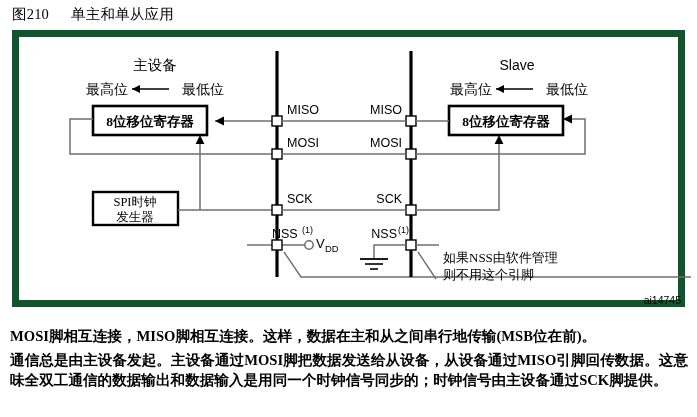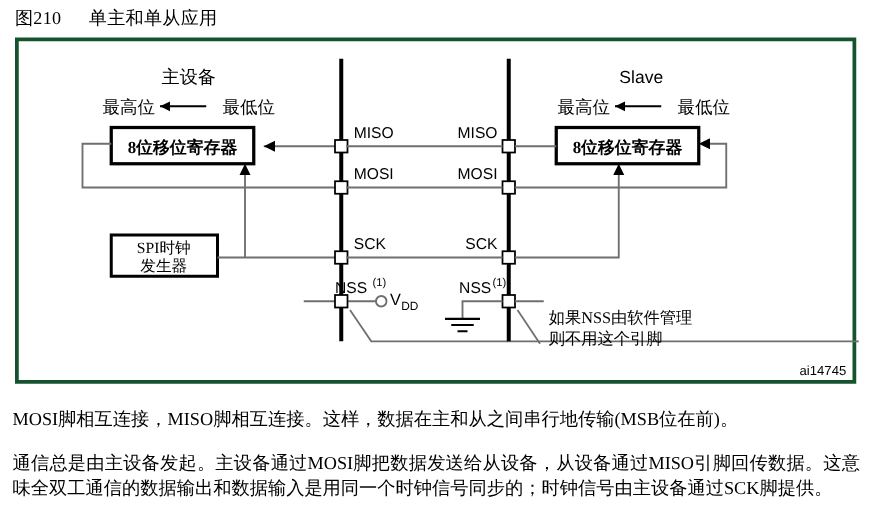--- a/index.html
+++ b/index.html
@@ -37,21 +37,21 @@
     margin-left: 22px;
   }
 
   
   .fig-frame {
     position: absolute;
     left: 12px;
     top: 30px;
     width: 673px;
     height: 277px;
-    border: 3px solid #14532d;
+    border: 7px solid #14532d;
     box-sizing: border-box;
     background: #ffffff;
   }
   .fig-svg {
     position: absolute;
     left: 0;
     top: 0;
   }
 
   
@@ -68,23 +68,24 @@
     left: 10px;
     top: 326px;
     width: 678px;
     font-size: 14.6px;
     line-height: 20.5px;
     font-family: "Liberation Serif", "DejaVu Serif", serif;
     text-align: justify;
   }
   .body-text p {
     margin: 0 0 1px 0;
+    font-weight: bold;
   }
   .body-text .p2 {
-    margin-top: 14px;
+    margin-top: 3px;
   }
 
   
   text { font-family: "Liberation Sans", "DejaVu Sans", sans-serif; fill: #000; }
   text.cjk { font-family: "Liberation Serif", "DejaVu Serif", serif; }
 </style>
 </head>
 <body>
 
 <div class="page">

